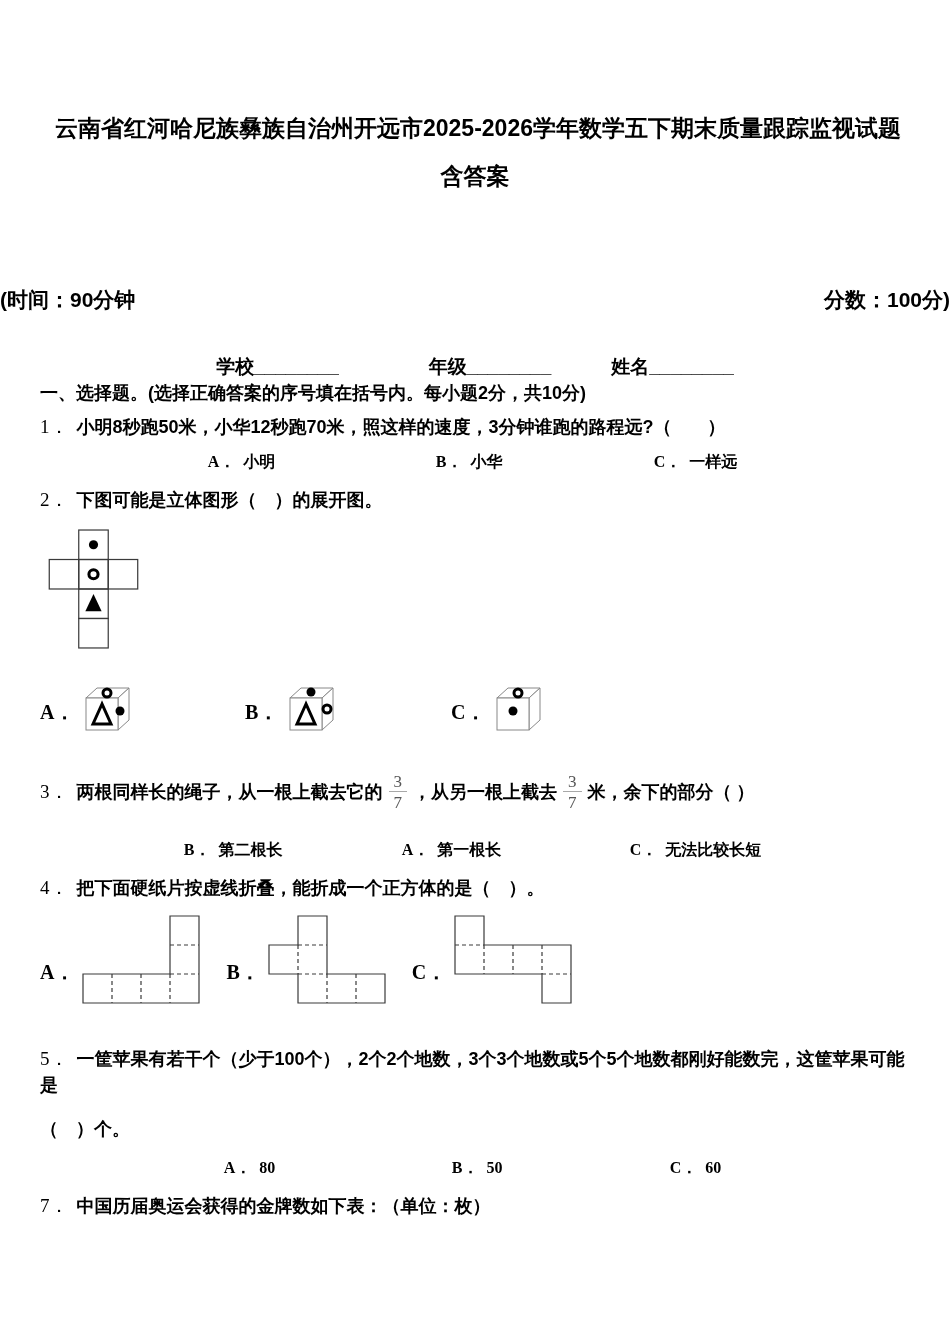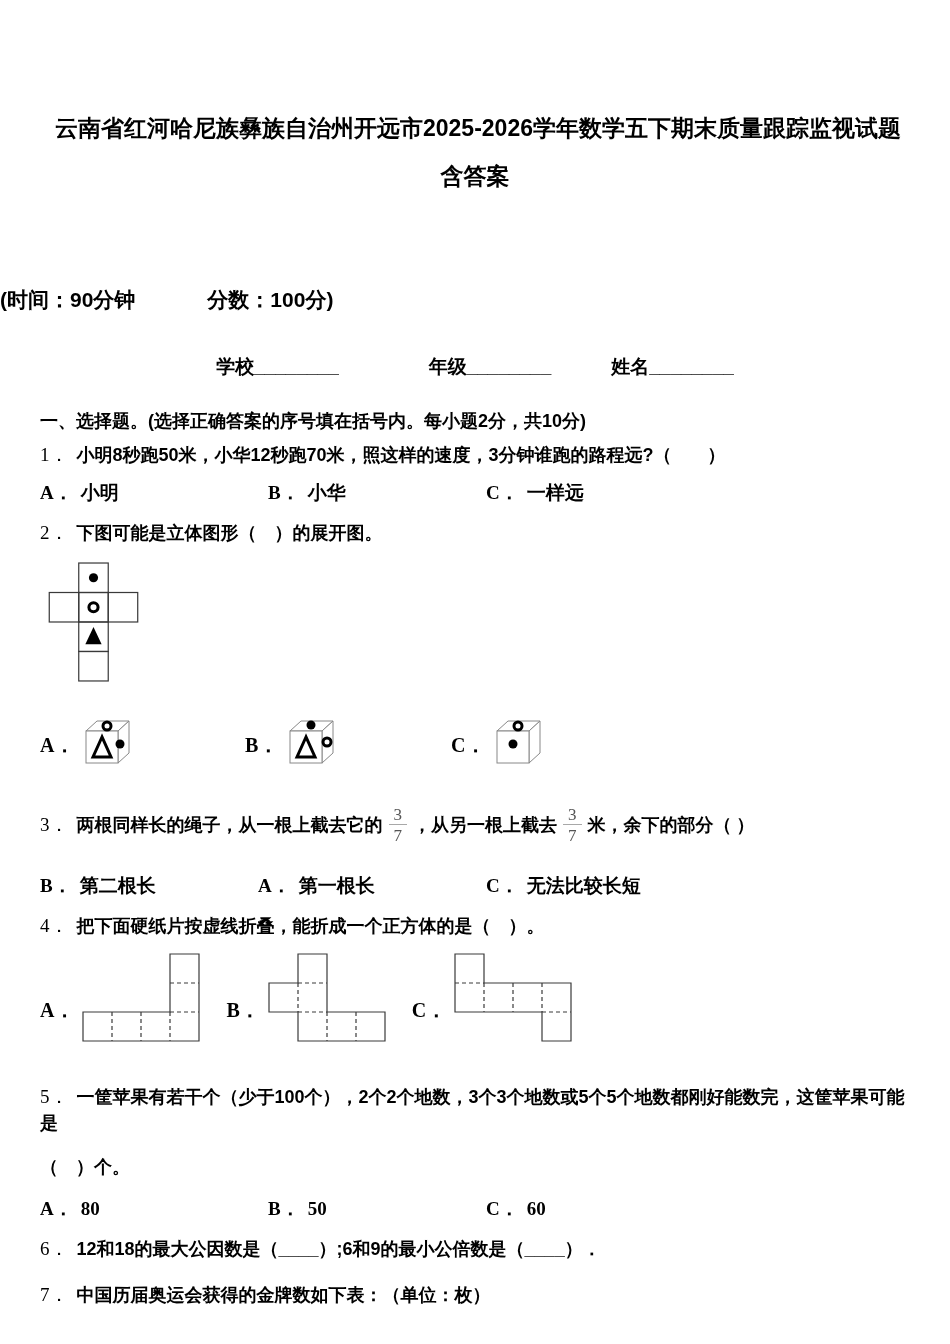--- a/index.html
+++ b/index.html
@@ -8,36 +8,36 @@
     font-family:"Liberation Sans",sans-serif;color:#000;
     position:relative;
   }
   .serif{font-family:"Liberation Serif","DejaVu Serif",serif;}
   .title{
     margin:112px 55px 0 55px;text-align:center;
     font-size:23px;font-weight:700;line-height:1.4;white-space:nowrap;
   }
   .title2{margin-top:16px;white-space:normal;}
   .timerow{
-    margin-top:94px;display:flex;justify-content:flex-start;
+    margin-top:94px;display:flex;justify-content:space-between;
     font-size:21px;font-weight:700;
   }
   .timerow .score{margin-left:72px;}
   .fieldsrow{
     margin-top:40px;display:flex;justify-content:center;
     font-size:19px;font-weight:600;
   }
   .fieldsrow .gap1{margin-left:90px;}
   .fieldsrow .gap2{margin-left:60px;}
-  .content{padding:0 45px 0 40px;margin-top:28px;}
+  .content{padding:0 45px 0 40px;}
   .sec-heading{font-size:18px;font-weight:700;line-height:26px;margin-bottom:8px;}
   .qline{font-size:18px;line-height:26px;margin-bottom:12px;}
   .qnum{font-family:"Liberation Serif","DejaVu Serif",serif;font-weight:400;font-size:19px;margin-right:8px;}
   .qtext{font-weight:700;}
-  .optrow{display:flex;font-size:19px;margin-bottom:14px;}
+  .optrow{display:flex;font-size:16px;margin-bottom:14px;justify-content:center;}
   .opt{font-weight:700;}
   .opt .optlabel{font-family:"Liberation Serif","DejaVu Serif",serif;font-weight:700;margin-right:8px;}
   .c1{width:228px;}
   .c2{width:218px;}
   .net2{margin:16px 0 34px 8px;display:block;}
   .cuberow{display:flex;align-items:flex-end;margin-bottom:24px;}
   .cubeitem{display:flex;align-items:flex-end;}
   .cubeitem .optlabel{font-family:"Liberation Serif","DejaVu Serif",serif;font-weight:700;font-size:20px;margin:0 6px 10px 0;}
   .cw1{width:205px;}
   .cw2{width:206px;}
@@ -215,22 +215,19 @@
       <span class="qnum">5．</span><span class="qtext">一筐苹果有若干个（少于100个），2个2个地数，3个3个地数或5个5个地数都刚好能数完，这筐苹果可能是</span>
     </div>
     <div class="q5line2">（　）个。</div>
     <div class="optrow">
       <span class="opt c1"><span class="optlabel">A．</span><span class="serif">80</span></span>
       <span class="opt c2"><span class="optlabel">B．</span><span class="serif">50</span></span>
       <span class="opt"><span class="optlabel">C．</span><span class="serif">60</span></span>
     </div>
 
 
-    <div class="qline" style="margin-bottom:20px;">
-      <span class="qnum">6．</span><span class="qtext">12和18的最大公因数是（____）;6和9的最小公倍数是（____）．</span>
-    </div>
 
     <div class="qline">
       <span class="qnum">7．</span><span class="qtext">中国历届奥运会获得的金牌数如下表：（单位：枚）</span>
     </div>
 
   </div>
 </div>
 
 </body></html>

